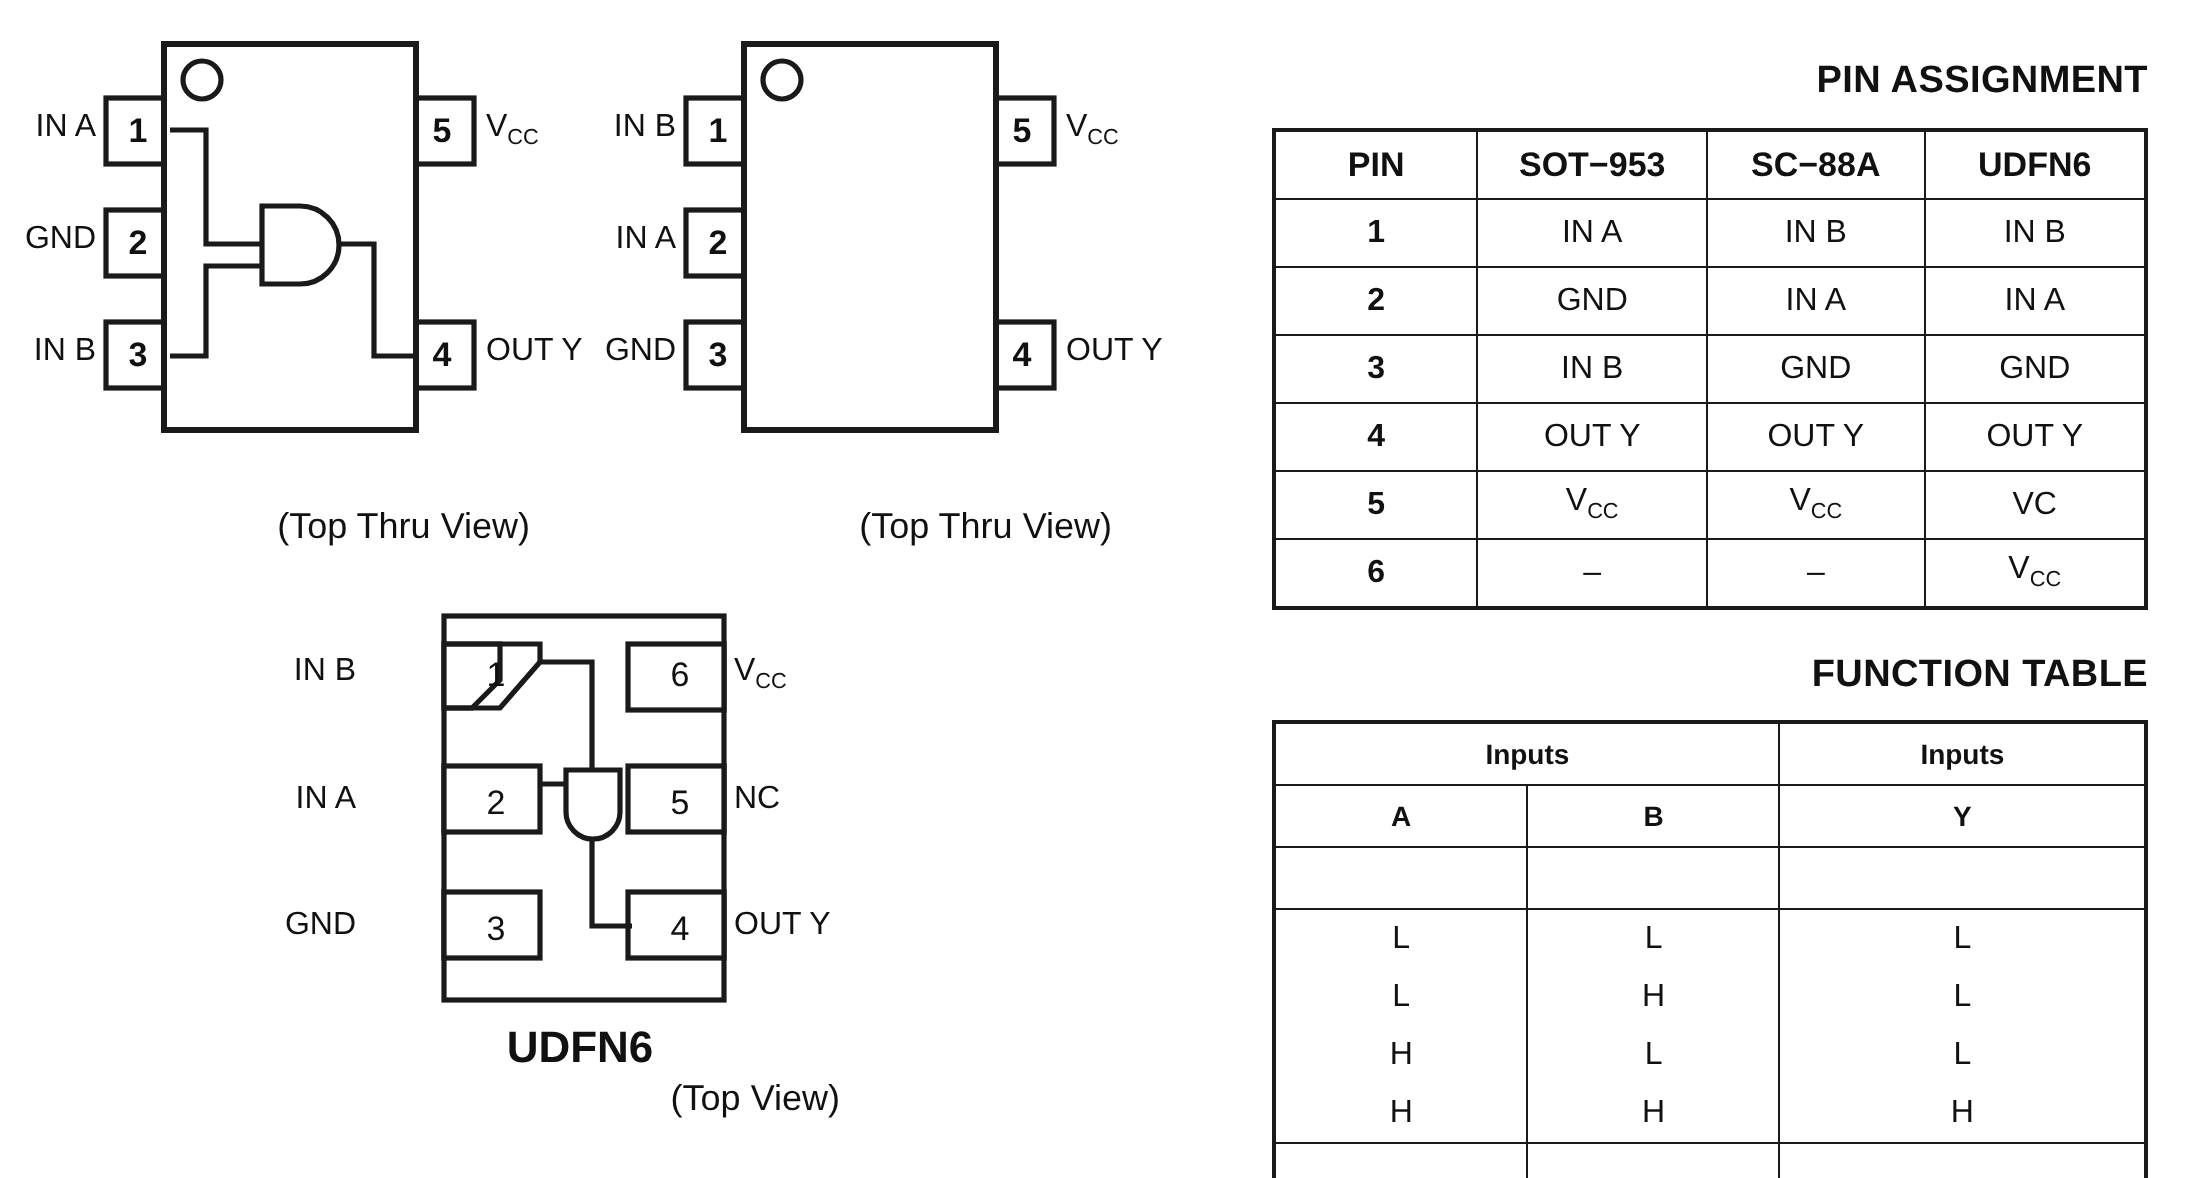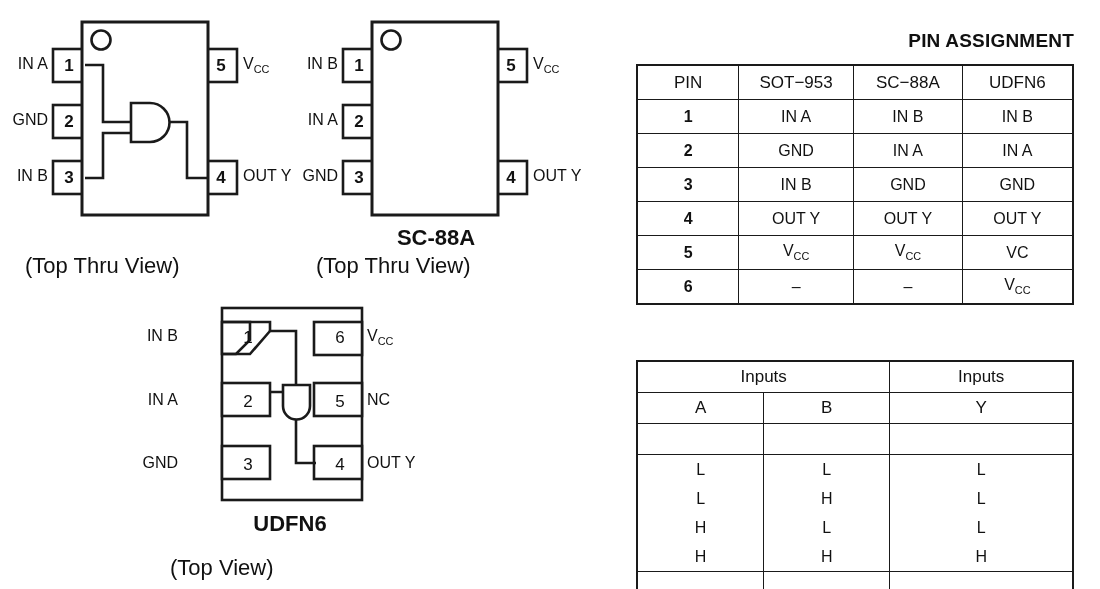--- a/index.html
+++ b/index.html
@@ -26,22 +26,22 @@
   .pkg-title{
     position:absolute;
     text-align:center;
     font-size:22px;
     font-weight:bold;
     white-space:nowrap;
     line-height:1.05;
   }
   .pkg-sub{
     position:absolute;
-    text-align:left;
-    font-size:22px;
+    text-align:right;
+    font-size:18px;
     font-weight:normal;
     white-space:nowrap;
     line-height:1.05;
   }
   sub{font-size:0.68em;}
 
   
   .tbl-title{
     position:absolute;
     font-size:19px;
@@ -57,29 +57,29 @@
   }
   table.grid td, table.grid th{
     border:1.6px solid #1a1a1a;
     text-align:center;
     vertical-align:middle;
     font-size:16px;
     font-weight:normal;
     padding:0;
     color:#111;
   }
-  table.grid th{font-weight:normal;margin-left:28px;}
+  table.grid th{font-weight:bold;margin-left:28px;}
   table.grid.outer{border:2.4px solid #1a1a1a;}
 
   #pin-assignment-table td, #pin-assignment-table th{height:33px;}
   #pin-assignment-table th{font-size:17px;}
   #pin-assignment-table td.pinnum{font-weight:bold;}
 
   #function-table td, #function-table th{height:30px;}
-  #function-table th{font-size:17px;}
+  #function-table th{font-size:14px;}
   #function-table td.val{height:29px;font-size:16px;}
   .ft-spacer td{height:14px;border-left:1.6px solid #1a1a1a;border-right:1.6px solid #1a1a1a;border-top:none;border-bottom:none;}
   .noline-t{border-top:none !important;}
   .noline-b{border-bottom:none !important;}
   .bold{font-weight:bold;}
 </style>
 </head>
 <body>
 
 <div class="stage">
@@ -129,21 +129,20 @@
   <div class="pkg-label r" style="left:290px;top:56px;width:48px;">IN B</div>
   <div class="pkg-label r" style="left:290px;top:112px;width:48px;">IN A</div>
   <div class="pkg-label r" style="left:290px;top:168px;width:48px;">GND</div>
   <div class="pkg-label" style="left:533px;top:168px;">OUT Y</div>
   <div class="pkg-label" style="left:533px;top:56px;">V<sub>CC</sub></div>
   <div class="abs" style="left:349px;top:56px;width:20px;text-align:center;font-size:17px;font-weight:bold;">1</div>
   <div class="abs" style="left:349px;top:112px;width:20px;text-align:center;font-size:17px;font-weight:bold;">2</div>
   <div class="abs" style="left:349px;top:168px;width:20px;text-align:center;font-size:17px;font-weight:bold;">3</div>
   <div class="abs" style="left:501px;top:168px;width:20px;text-align:center;font-size:17px;font-weight:bold;">4</div>
   <div class="abs" style="left:501px;top:56px;width:20px;text-align:center;font-size:17px;font-weight:bold;">5</div>
-  <div class="pkg-title" style="left:336px;top:226px;width:200px;">SC-88A</div>
   <div class="pkg-sub" style="left:316px;top:254px;width:240px;">(Top Thru View)</div>
 
   <svg class="abs" style="left:180px;top:300px;" width="260" height="210">
 
     <rect x="42" y="8" width="140" height="192" fill="#fff" stroke="#1a1a1a" stroke-width="2.6"></rect>
 
     <path d="M42,22 L70,22 L70,40 L56,54 L42,54 Z" fill="#fff" stroke="#1a1a1a" stroke-width="2.6"></path>
     <rect x="42" y="83" width="48" height="33" fill="#fff" stroke="#1a1a1a" stroke-width="2.6"></rect>
     <rect x="42" y="146" width="48" height="33" fill="#fff" stroke="#1a1a1a" stroke-width="2.6"></rect>
     <rect x="134" y="146" width="48" height="33" fill="#fff" stroke="#1a1a1a" stroke-width="2.6"></rect>
@@ -167,21 +166,21 @@
   <div class="pkg-label" style="left:367px;top:328px;">V<sub>CC</sub></div>
   <div class="pkg-label" style="left:367px;top:392px;">NC</div>
   <div class="pkg-label" style="left:367px;top:455px;">OUT Y</div>
   <div class="abs" style="left:235px;top:328px;width:26px;text-align:center;font-size:17px;">1</div>
   <div class="abs" style="left:235px;top:392px;width:26px;text-align:center;font-size:17px;">2</div>
   <div class="abs" style="left:235px;top:455px;width:26px;text-align:center;font-size:17px;">3</div>
   <div class="abs" style="left:327px;top:455px;width:26px;text-align:center;font-size:17px;">4</div>
   <div class="abs" style="left:327px;top:392px;width:26px;text-align:center;font-size:17px;">5</div>
   <div class="abs" style="left:327px;top:328px;width:26px;text-align:center;font-size:17px;">6</div>
   <div class="pkg-title" style="left:190px;top:512px;width:200px;">UDFN6</div>
-  <div class="pkg-sub" style="left:170px;top:540px;width:240px;margin-top:16px;">(Top View)</div>
+  <div class="pkg-sub" style="left:180px;top:540px;width:240px;">(Top View)</div>
 
   <div class="tbl-title" style="left:634px;top:30px;width:440px;">PIN ASSIGNMENT</div>
   <table class="grid outer" id="pin-assignment-table" style="left:636px;top:64px;width:438px;">
     <tbody>
         <tr>
       <th style="width:104px;">PIN</th>
       <th style="width:116px;">SOT−953</th>
       <th style="width:110px;">SC−88A</th>
       <th style="width:112px;">UDFN6</th>
     </tr>
@@ -217,20 +216,21 @@
     </tr>
     <tr>
       <td class="pinnum">6</td>
       <td>–</td>
       <td>–</td>
       <td>V<sub>CC</sub></td>
     </tr>
   </tbody>
     </table>
 
+  <div class="tbl-title" style="left:634px;top:327px;width:440px;">FUNCTION TABLE</div>
   <table class="grid outer" id="function-table" style="left:636px;top:360px;width:438px;">
     <tbody>
         <tr>
       <th colspan="2" style="width:254px;">Inputs</th>
       <th style="width:184px;">Inputs</th>
     </tr>
     <tr>
       <th style="width:127px;">A</th>
       <th style="width:127px;">B</th>
       <th>Y</th>

